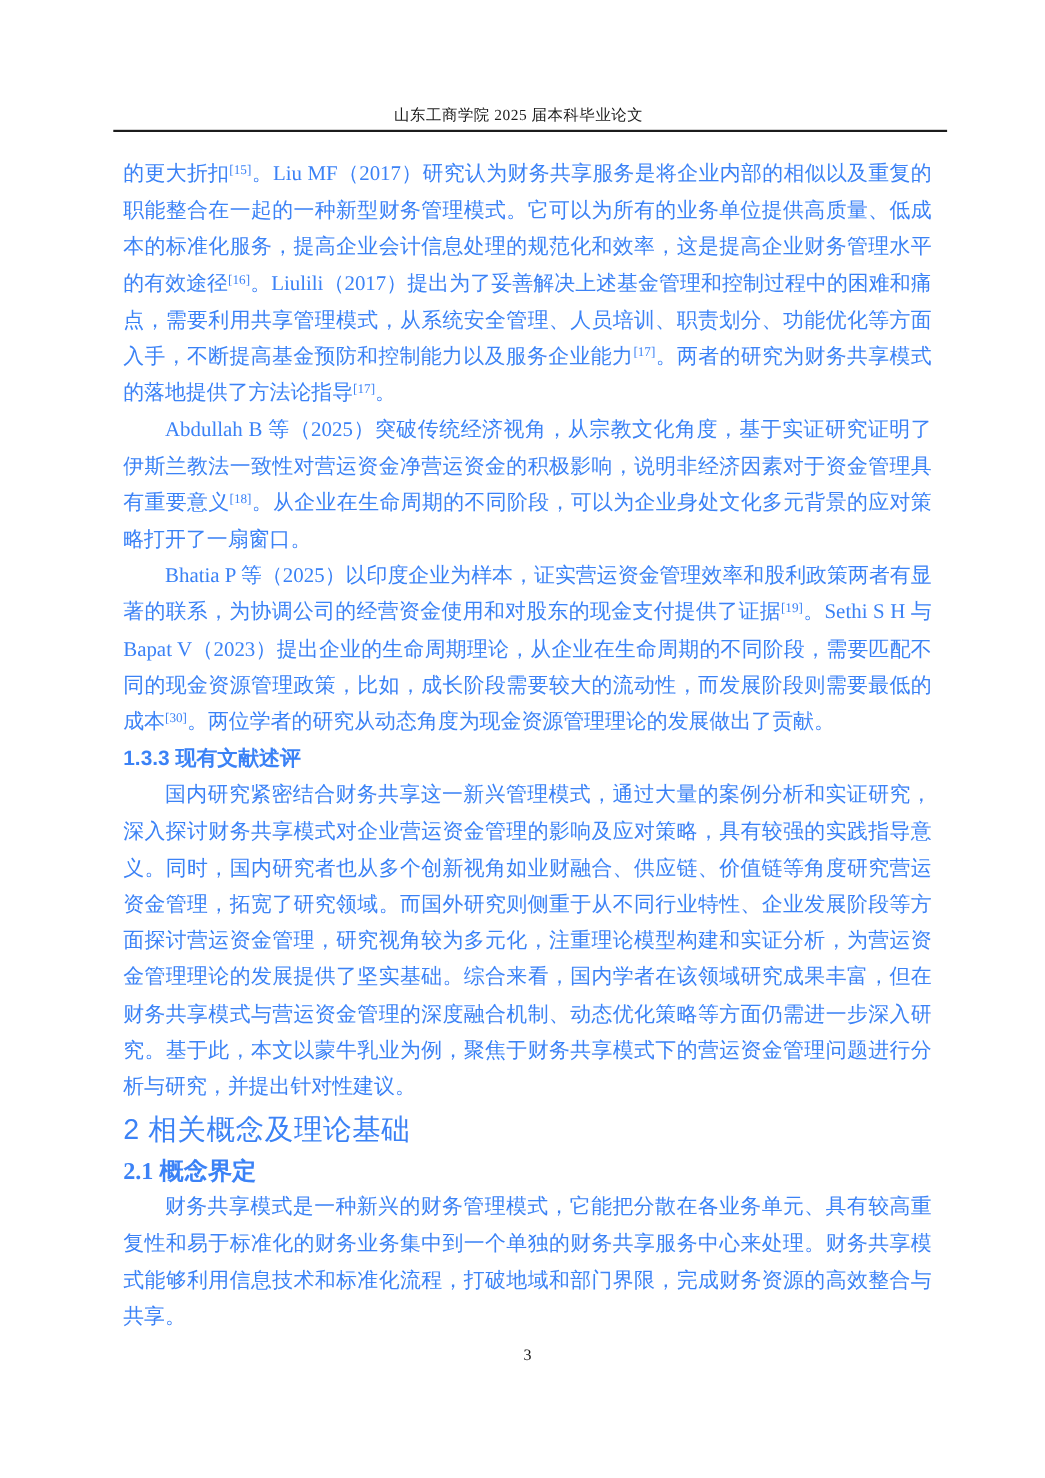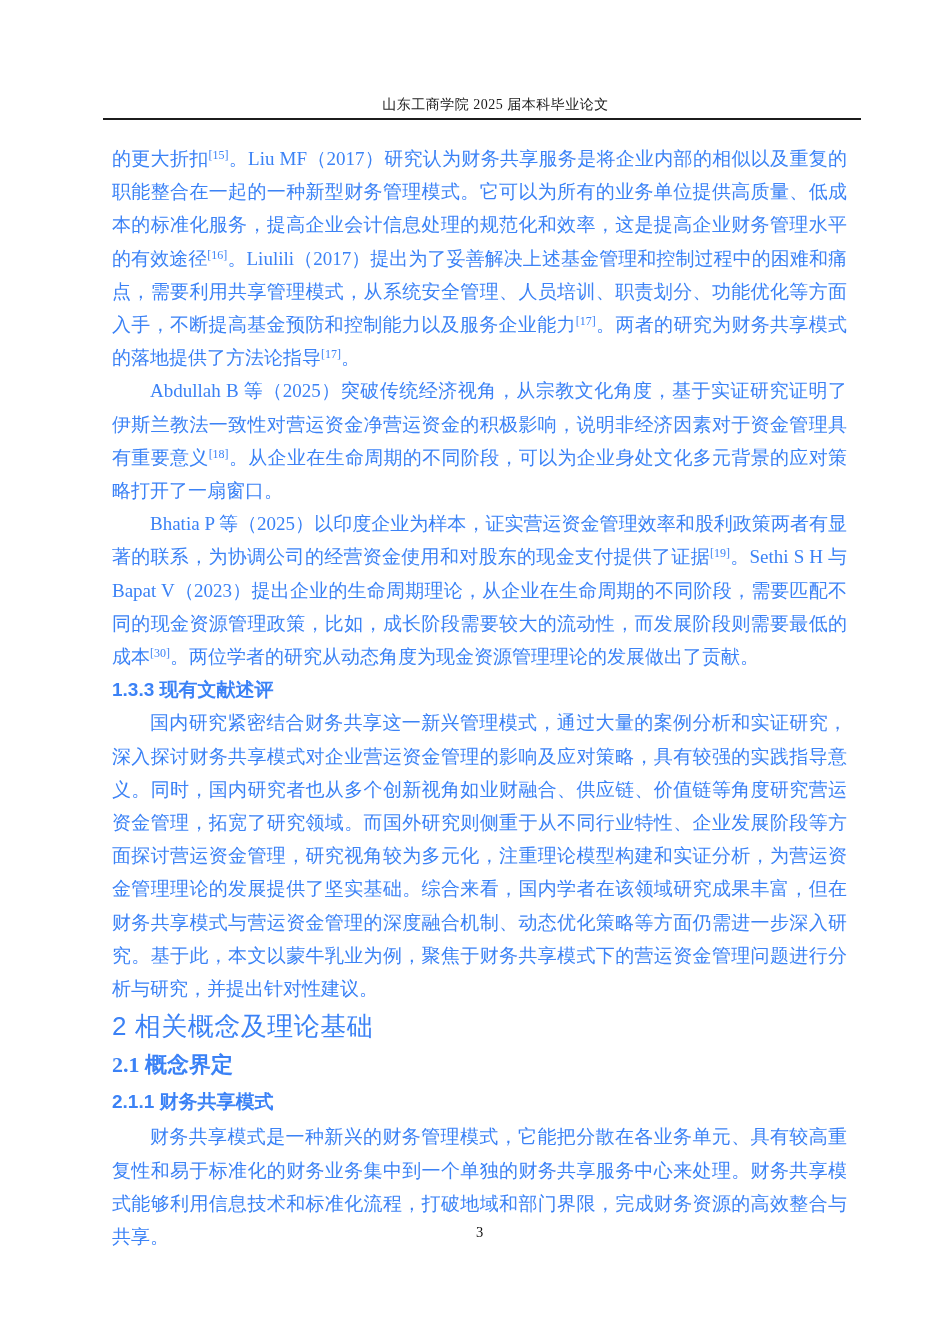--- a/index.html
+++ b/index.html
@@ -8,21 +8,21 @@
     width: 950px;
     height: 1344px;
     background: #ffffff;
     color: #000000;
     font-family: "Liberation Serif", "DejaVu Serif", serif;
     overflow: hidden;
   }
   .running-head {
     position: absolute;
     top: 96px;
-    left: 128px;
+    left: 104px;
     width: 735px;
     text-align: center;
     font-size: 14px;
     letter-spacing: 0.5px;
     color: #1a1a1a;
     white-space: nowrap;
   }
   .head-rule {
     position: absolute;
     top: 118px;
@@ -92,19 +92,18 @@
   <div class="head-rule"></div>
 
   <main class="doc-body" id="doc-body">
       <p class="para"><span>的更大折扣</span><sup class="ref">[15]</sup><span>。Liu MF（2017）研究认为财务共享服务是将企业内部的相似以及重复的职能整合在一起的一种新型财务管理模式。它可以为所有的业务单位提供高质量、低成本的标准化服务，提高企业会计信息处理的规范化和效率，这是提高企业财务管理水平的有效途径</span><sup class="ref">[16]</sup><span>。Liulili（2017）提出为了妥善解决上述基金管理和控制过程中的困难和痛点，需要利用共享管理模式，从系统安全管理、人员培训、职责划分、功能优化等方面入手，不断提高基金预防和控制能力以及服务企业能力</span><sup class="ref">[17]</sup><span>。两者的研究为财务共享模式的落地提供了方法论指导</span><sup class="ref">[17]</sup><span>。</span></p>
       <p class="para indent"><span>Abdullah B 等（2025）突破传统经济视角，从宗教文化角度，基于实证研究证明了伊斯兰教法一致性对营运资金净营运资金的积极影响，说明非经济因素对于资金管理具有重要意义</span><sup class="ref">[18]</sup><span>。从企业在生命周期的不同阶段，可以为企业身处文化多元背景的应对策略打开了一扇窗口。</span></p>
       <p class="para indent"><span>Bhatia P 等（2025）以印度企业为样本，证实营运资金管理效率和股利政策两者有显著的联系，为协调公司的经营资金使用和对股东的现金支付提供了证据</span><sup class="ref">[19]</sup><span>。Sethi S H 与 Bapat V（2023）提出企业的生命周期理论，从企业在生命周期的不同阶段，需要匹配不同的现金资源管理政策，比如，成长阶段需要较大的流动性，而发展阶段则需要最低的成本</span><sup class="ref">[30]</sup><span>。两位学者的研究从动态角度为现金资源管理理论的发展做出了贡献。</span></p>
       <h3 class="h3">1.3.3 现有文献述评</h3>
       <p class="para indent"><span>国内研究紧密结合财务共享这一新兴管理模式，通过大量的案例分析和实证研究，深入探讨财务共享模式对企业营运资金管理的影响及应对策略，具有较强的实践指导意义。同时，国内研究者也从多个创新视角如业财融合、供应链、价值链等角度研究营运资金管理，拓宽了研究领域。而国外研究则侧重于从不同行业特性、企业发展阶段等方面探讨营运资金管理，研究视角较为多元化，注重理论模型构建和实证分析，为营运资金管理理论的发展提供了坚实基础。综合来看，国内学者在该领域研究成果丰富，但在财务共享模式与营运资金管理的深度融合机制、动态优化策略等方面仍需进一步深入研究。基于此，本文以蒙牛乳业为例，聚焦于财务共享模式下的营运资金管理问题进行分析与研究，并提出针对性建议。</span></p>
       <h1 class="h1">2 相关概念及理论基础</h1>
       <h2 class="h2">2.1 概念界定</h2>
-      <h3 class="h3 sub">2.1.1 财务共享模式</h3>
       <p class="para indent"><span>财务共享模式是一种新兴的财务管理模式，它能把分散在各业务单元、具有较高重复性和易于标准化的财务业务集中到一个单独的财务共享服务中心来处理。财务共享模式能够利用信息技术和标准化流程，打破地域和部门界限，完成财务资源的高效整合与共享。</span></p>
     </main>
 
   <div class="page-number">3</div>
 
 </div>
 
 </body></html>

